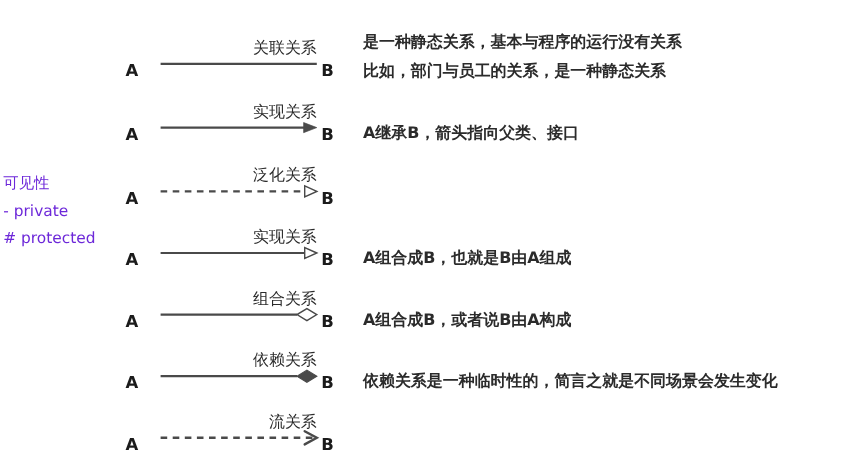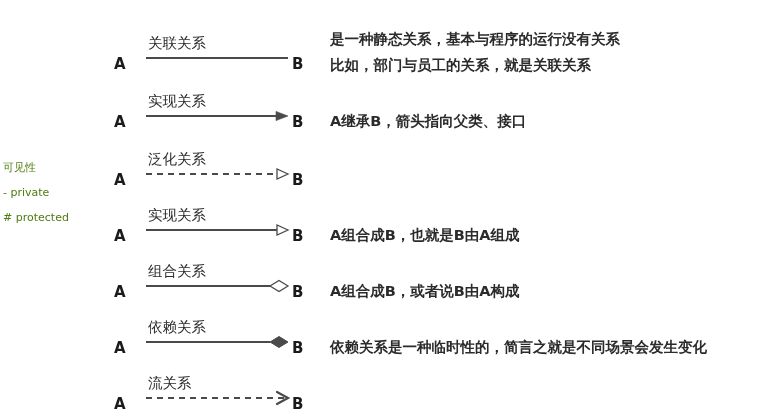--- a/index.html
+++ b/index.html
@@ -16,22 +16,22 @@
   }
 
   
   #visibility-legend {
     position: absolute;
     left: 3px;
     top: 155px;
     width: 104px;
   }
   #visibility-legend .vis-line {
-    color: #4d7c0f;
-    font-size: 11px;
+    color: #6d28d9;
+    font-size: 14px;
     line-height: 25px;
     white-space: nowrap;
   }
 
   
   #relations {
     position: absolute;
     left: 0;
     top: 0;
     width: 779px;
@@ -58,21 +58,21 @@
     line-height: 1;
   }
   .node-a { left: 2px;  top: 35px; }
   .node-b { left: 180px; top: 35px; }
 
   .rel-name {
     position: absolute;
     top: 12px;
     left: 36px;
     width: 140px;
-    text-align: left;
+    text-align: right;
     font-size: 14.5px;
     color: #2b2b2b;
     white-space: nowrap;
   }
 
   .rel-svg {
     position: absolute;
     left: 30px;
     top: 24px;
     width: 150px;
@@ -109,21 +109,21 @@
       <div class="rel-diagram">
         <span class="node-label node-a">A</span>
         <span class="node-label node-b">B</span>
         <div class="rel-name">关联关系</div>
         <svg class="rel-svg" viewBox="0 0 150 24" width="150" height="24">
           <line x1="4" y1="12" x2="146" y2="12" stroke="#4a4a4a" stroke-width="2"></line>
         </svg>
       </div>
       <div class="rel-desc two-line">
         <div class="desc-line">是一种静态关系，基本与程序的运行没有关系</div>
-        <div class="desc-line">比如，部门与员工的关系，就是关联关系</div>
+        <div class="desc-line">比如，部门与员工的关系，是一种静态关系</div>
       </div>
     </div>
     <div class="rel-row" style="top: 80px;">
       <div class="rel-diagram">
         <span class="node-label node-a">A</span>
         <span class="node-label node-b">B</span>
         <div class="rel-name">实现关系</div>
         <svg class="rel-svg" viewBox="0 0 150 24" width="150" height="24">
           <line x1="4" y1="12" x2="135" y2="12" stroke="#4a4a4a" stroke-width="2"></line>
           <polygon points="146,12 134,7.4 134,16.6" fill="#4a4a4a" stroke="#4a4a4a" stroke-width="0.6"></polygon>

